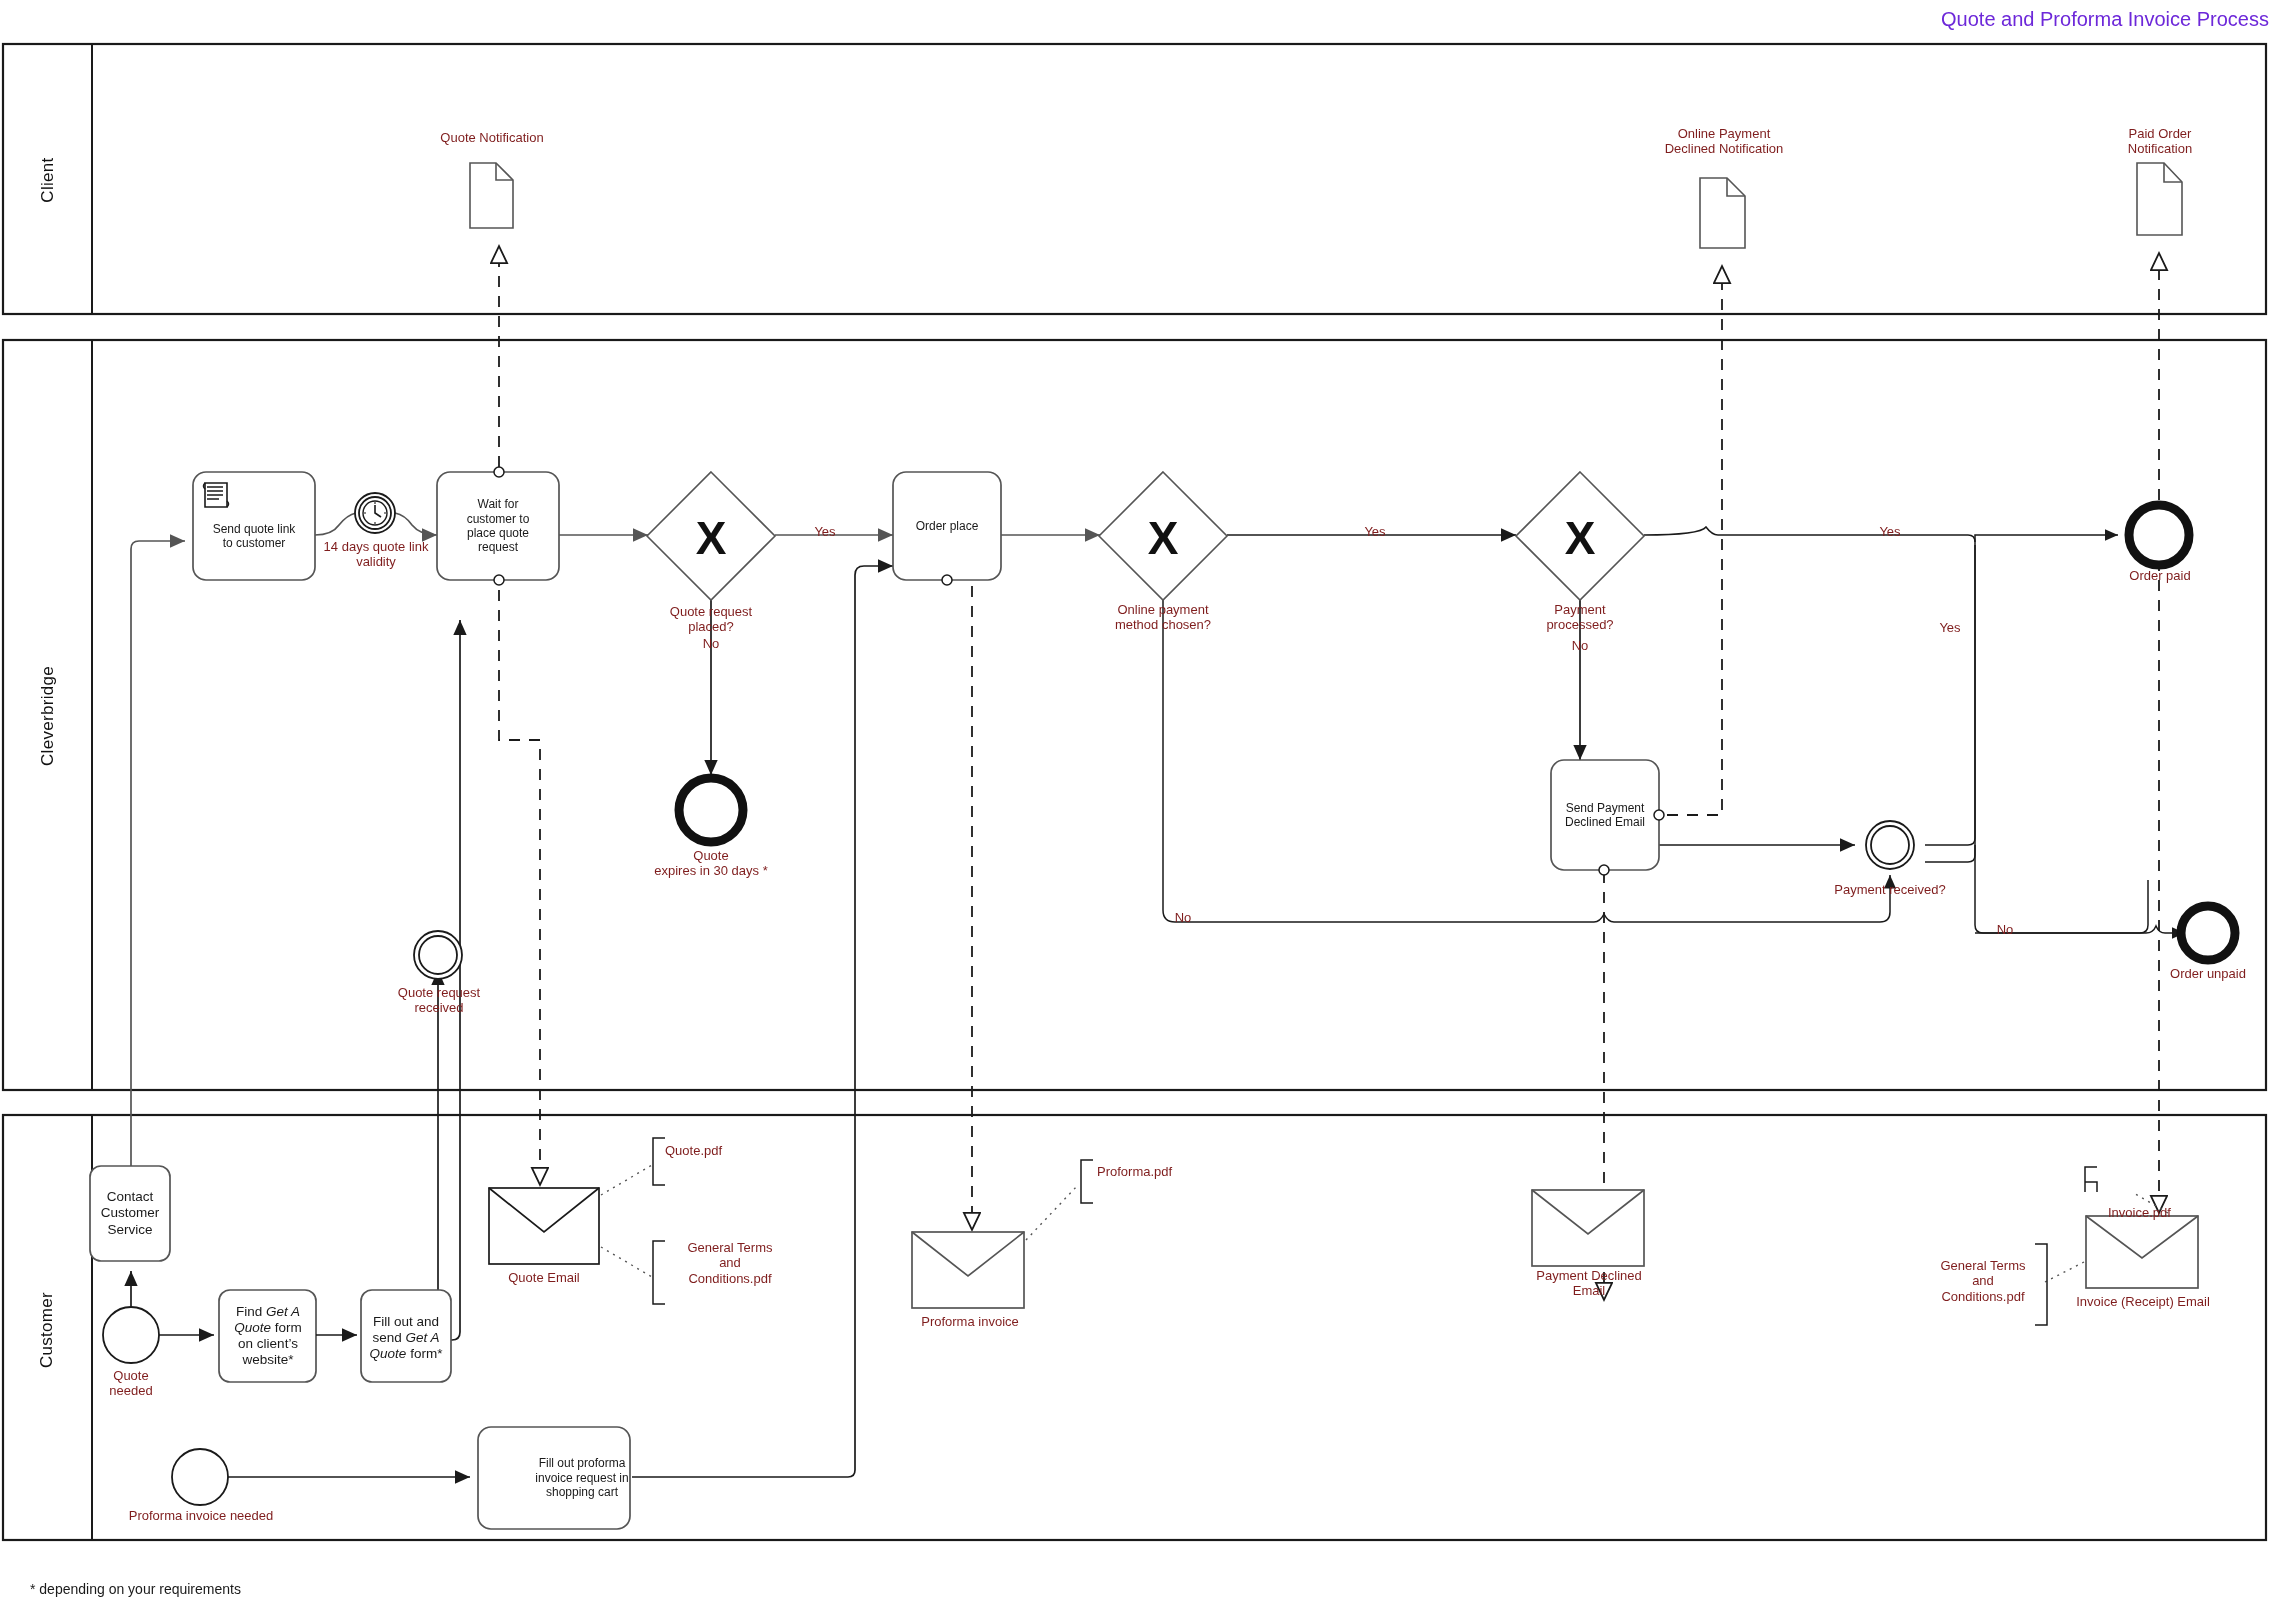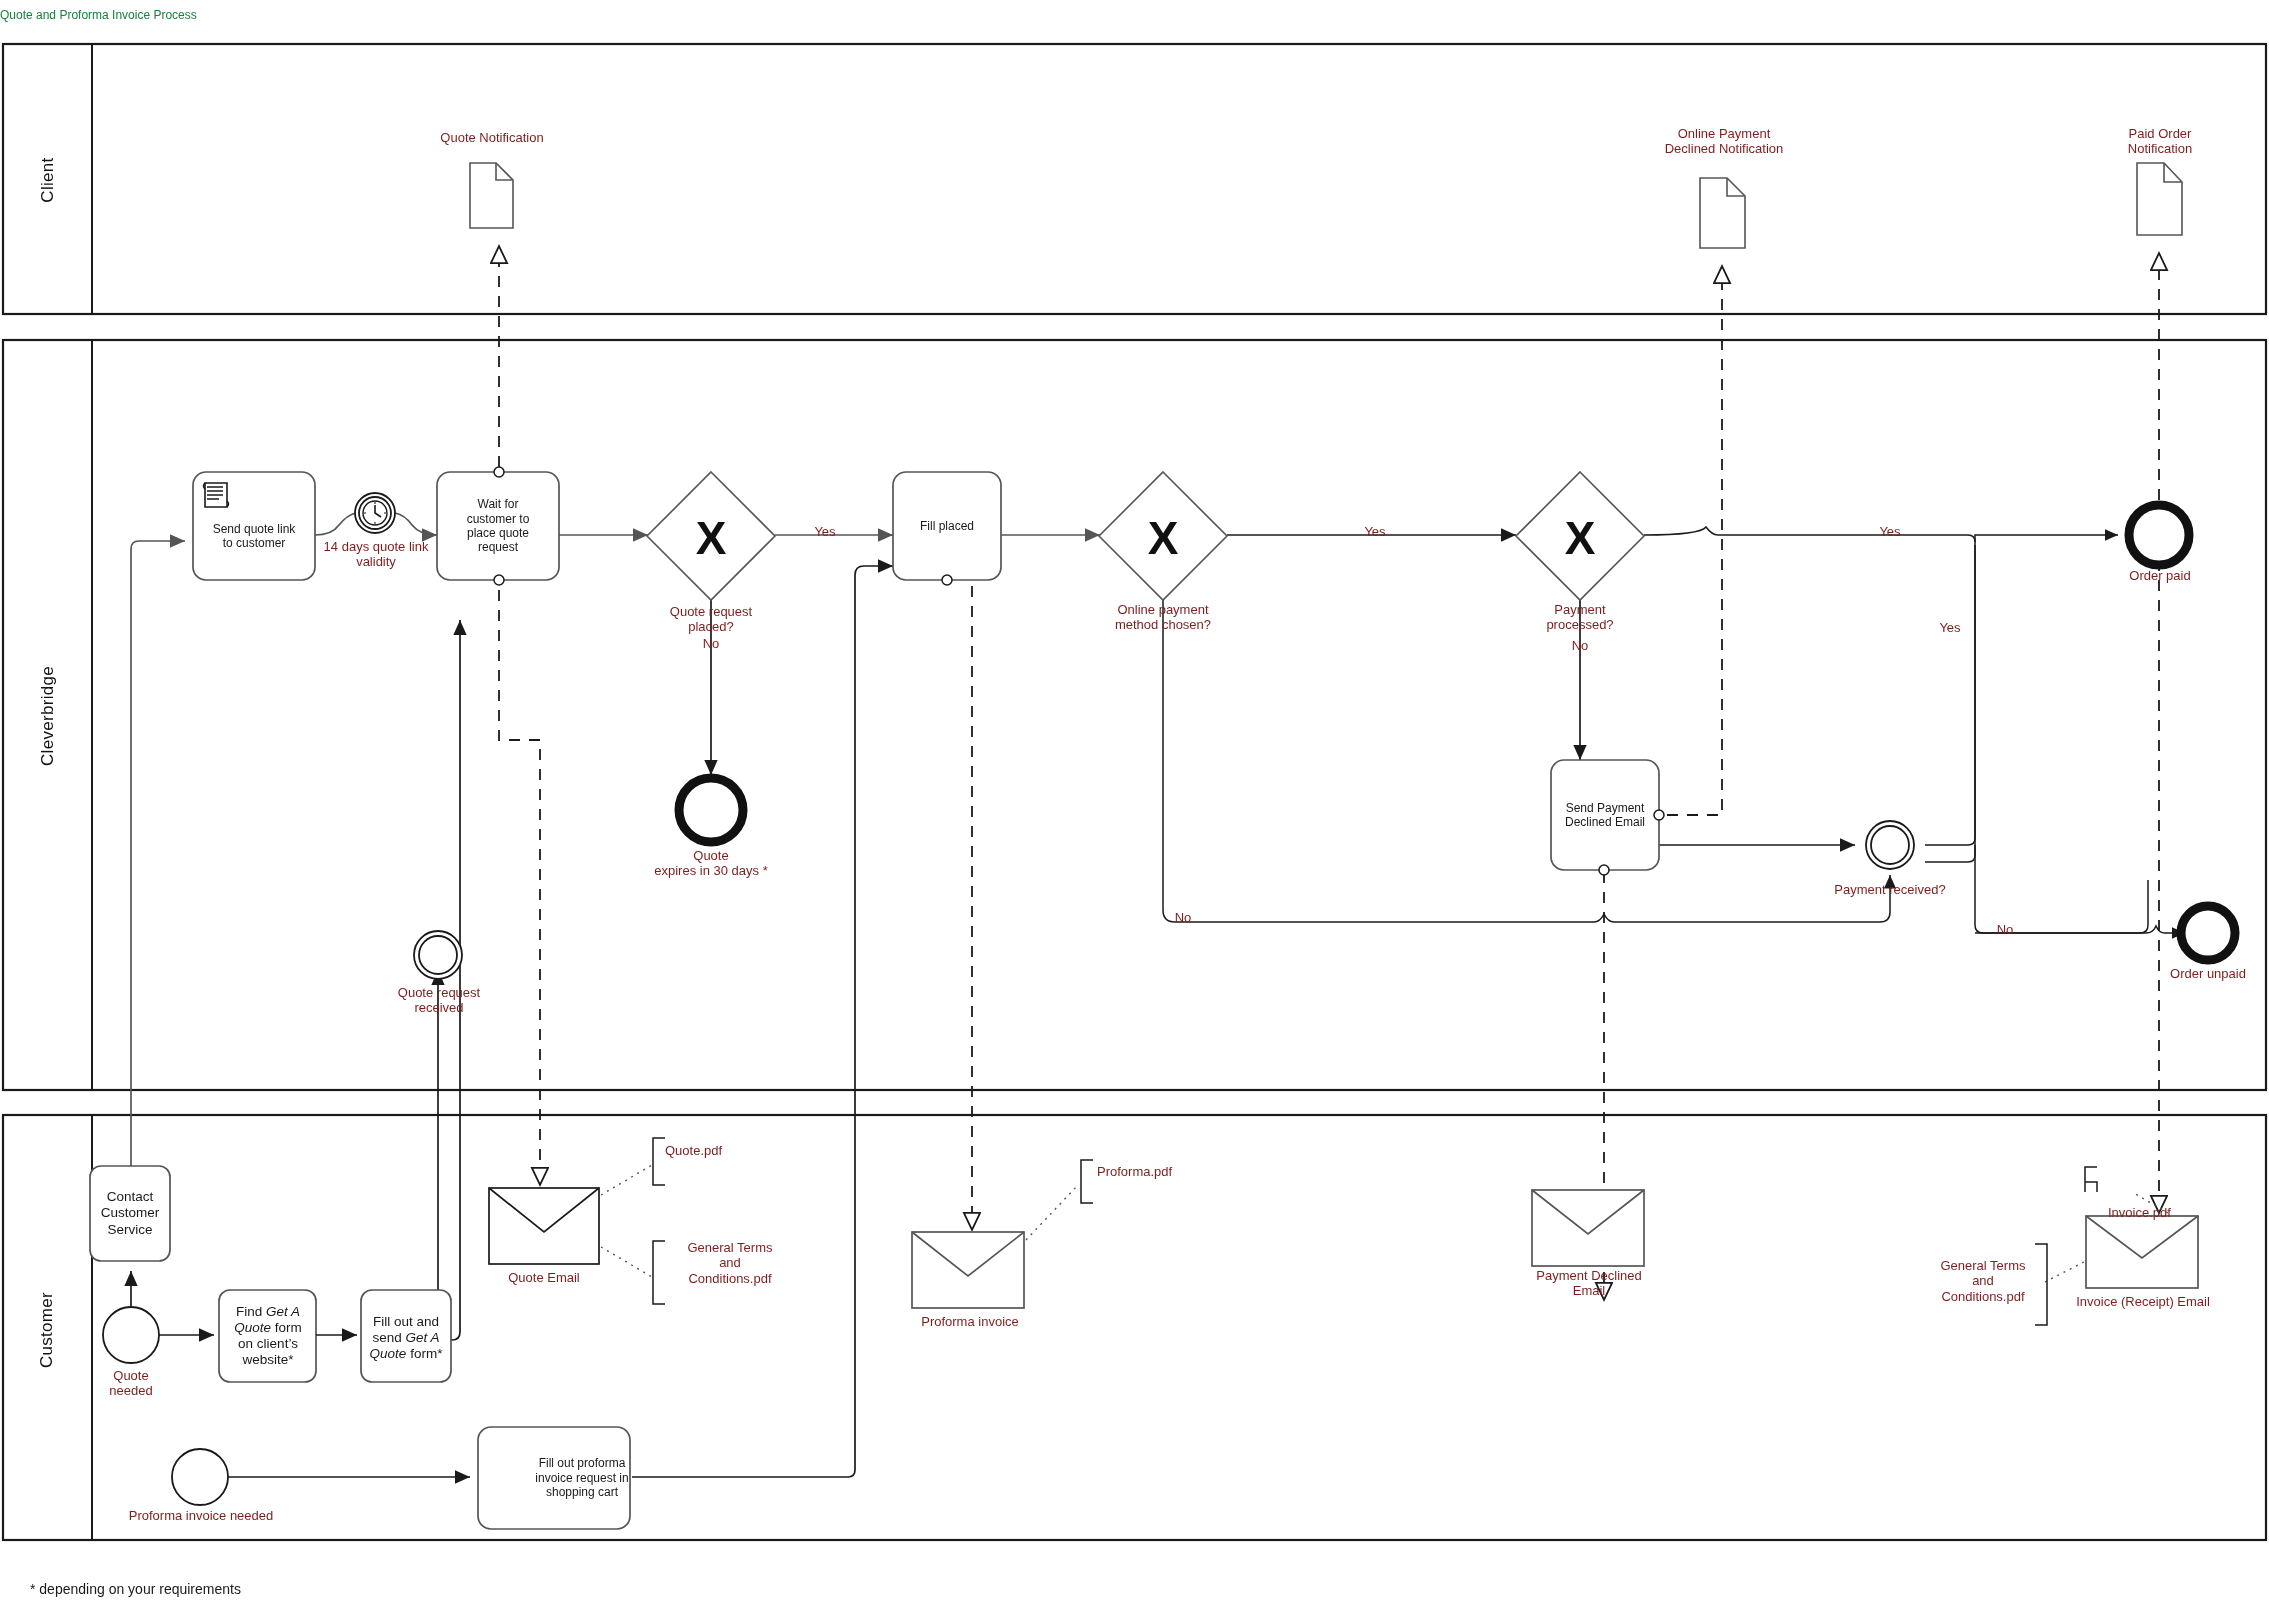--- a/index.html
+++ b/index.html
@@ -1,19 +1,19 @@
 <!DOCTYPE html>
 <html><head>
 <meta charset="utf-8">
 <style>
   html,body{margin:0;padding:0;background:#ffffff;}
   body{width:2269px;height:1607px;font-family:"Liberation Sans",sans-serif;color:#1a1a1a;}
   #stage{position:relative;width:2269px;height:1607px;overflow:hidden;}
   #svgroot{position:absolute;left:0;top:0;width:2269px;height:1607px;}
-  .ttl{position:absolute;width:100%;text-align:left;top:8px;font-size:12px;color:#15803d;}
+  .ttl{position:absolute;width:100%;text-align:right;top:8px;font-size:20px;color:#6d28d9;}
   .lbl{position:absolute;text-align:center;font-size:14px;line-height:1.18;color:#7f1d1d;}
   .lbl.sm{font-size:13px;}
   .tasktext{position:absolute;display:flex;align-items:center;justify-content:center;
             text-align:center;font-size:12px;line-height:1.2;color:#1a1a1a;}
   .lanename{position:absolute;font-size:17px;letter-spacing:.3px;color:#111;
             transform:rotate(-90deg);transform-origin:center center;white-space:nowrap;}
   .foot{position:absolute;left:30px;top:1565px;font-size:14px;color:#1a1a1a;margin-top:16px;}
   .it{font-style:italic;}
 </style>
 </head>
@@ -324,21 +324,21 @@
 Notification</div>
 
   <div class="tasktext" style="left:193px;top:500px;width:122px;height:72px;white-space:pre-line;">Send quote link
 to customer</div>
   <div class="lbl sm" style="left:305px;top:539px;width:142px;white-space:pre-line;">14 days quote link
 validity</div>
   <div class="tasktext" style="left:441px;top:474px;width:114px;height:104px;white-space:pre-line;">Wait for
 customer to
 place quote
 request</div>
-  <div class="tasktext" style="left:893px;top:472px;width:108px;height:108px;">Fill placed</div>
+  <div class="tasktext" style="left:893px;top:472px;width:108px;height:108px;">Order place</div>
   <div class="tasktext" style="left:1551px;top:760px;width:108px;height:110px;white-space:pre-line;">Send Payment
 Declined Email</div>
 
   <div class="lbl sm" style="left:641px;top:604px;width:140px;white-space:pre-line;">Quote request
 placed?</div>
   <div class="lbl sm" style="left:1083px;top:602px;width:160px;white-space:pre-line;">Online payment
 method chosen?</div>
   <div class="lbl sm" style="left:1510px;top:602px;width:140px;white-space:pre-line;">Payment
 processed?</div>
 

